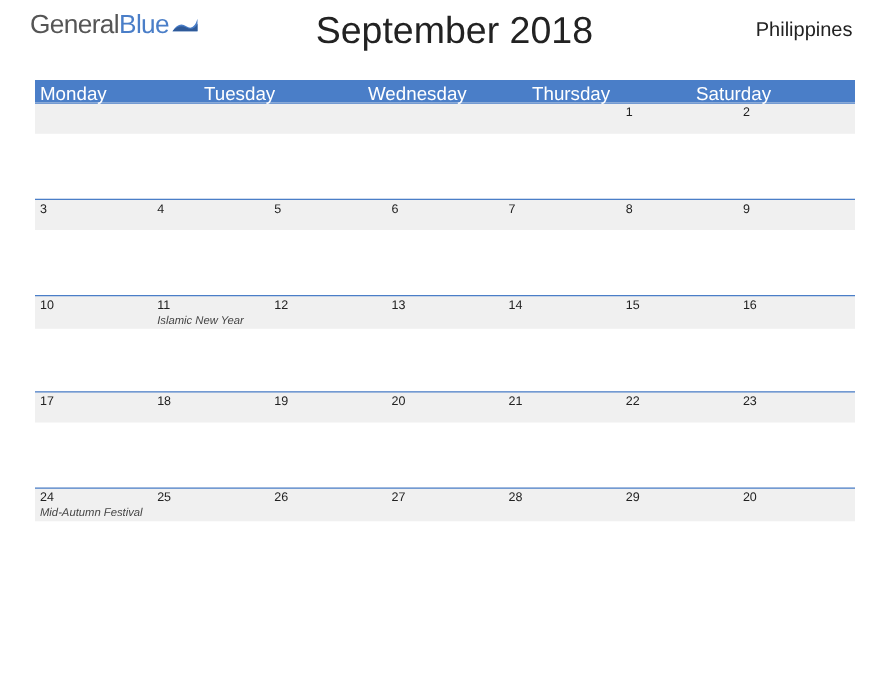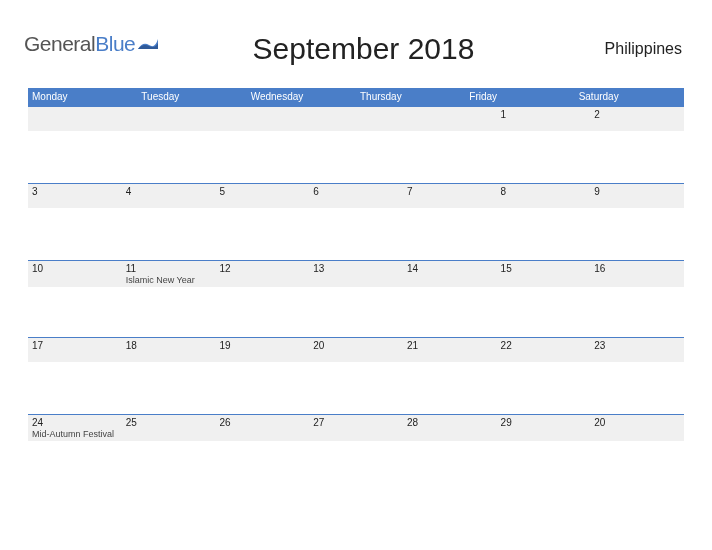--- a/index.html
+++ b/index.html
@@ -8,21 +8,20 @@
   width: 712px;
   height: 550px;
   background: #fff;
   font-family: Arial, Helvetica, sans-serif;
   position: relative;
 }
 .header {
   position: relative;
   height: 56px;
   padding: 8px 28px 0 40px;
-  margin-top: 24px;
 }
 .logo {
   position: absolute;
   left: 24px;
   top: 8px;
   display: flex;
   align-items: flex-start;
 }
 .logo-text {
   font-size: 21px;
@@ -57,21 +56,21 @@
   padding: 0 28px;
 }
 .weekday-row {
   display: flex;
   background: #4a7ec8;
   height: 18px;
 }
 .weekday {
   flex: 1;
   color: #fff;
-  font-size: 10px;
+  font-size: 15px;
   padding: 3px 4px 0 4px;
 }
 .week-block {
   height: 77px;
 }
 .day-row-band {
   display: flex;
   background: #f0f0f0;
   min-height: 24px;
   border-top: 1px solid #4a7ec8;
@@ -82,20 +81,21 @@
 }
 .day-num {
   font-size: 10px;
   color: #222;
   line-height: 12px;
 }
 .holiday {
   font-size: 9px;
   color: #444;
   line-height: 10px;
+  font-style: italic;
 }
 .spacer {
   height: 53px;
 }
 </style>
 </head>
 <body>
 
 <div class="header">
   <div class="logo">
@@ -112,21 +112,20 @@
   <div class="title">September 2018</div>
   <div class="country">Philippines</div>
 </div>
 
 <div class="calendar">
   <div class="weekday-row">
     <div class="weekday">Monday</div>
     <div class="weekday">Tuesday</div>
     <div class="weekday">Wednesday</div>
     <div class="weekday">Thursday</div>
-    <div class="weekday">Friday</div>
     <div class="weekday">Saturday</div>
   </div>
 
   <div class="week-block">
     <div class="day-row-band">
       <div class="day-cell">
           <div class="day-num"></div>
           <div class="holiday"></div>
         </div>
       <div class="day-cell">

